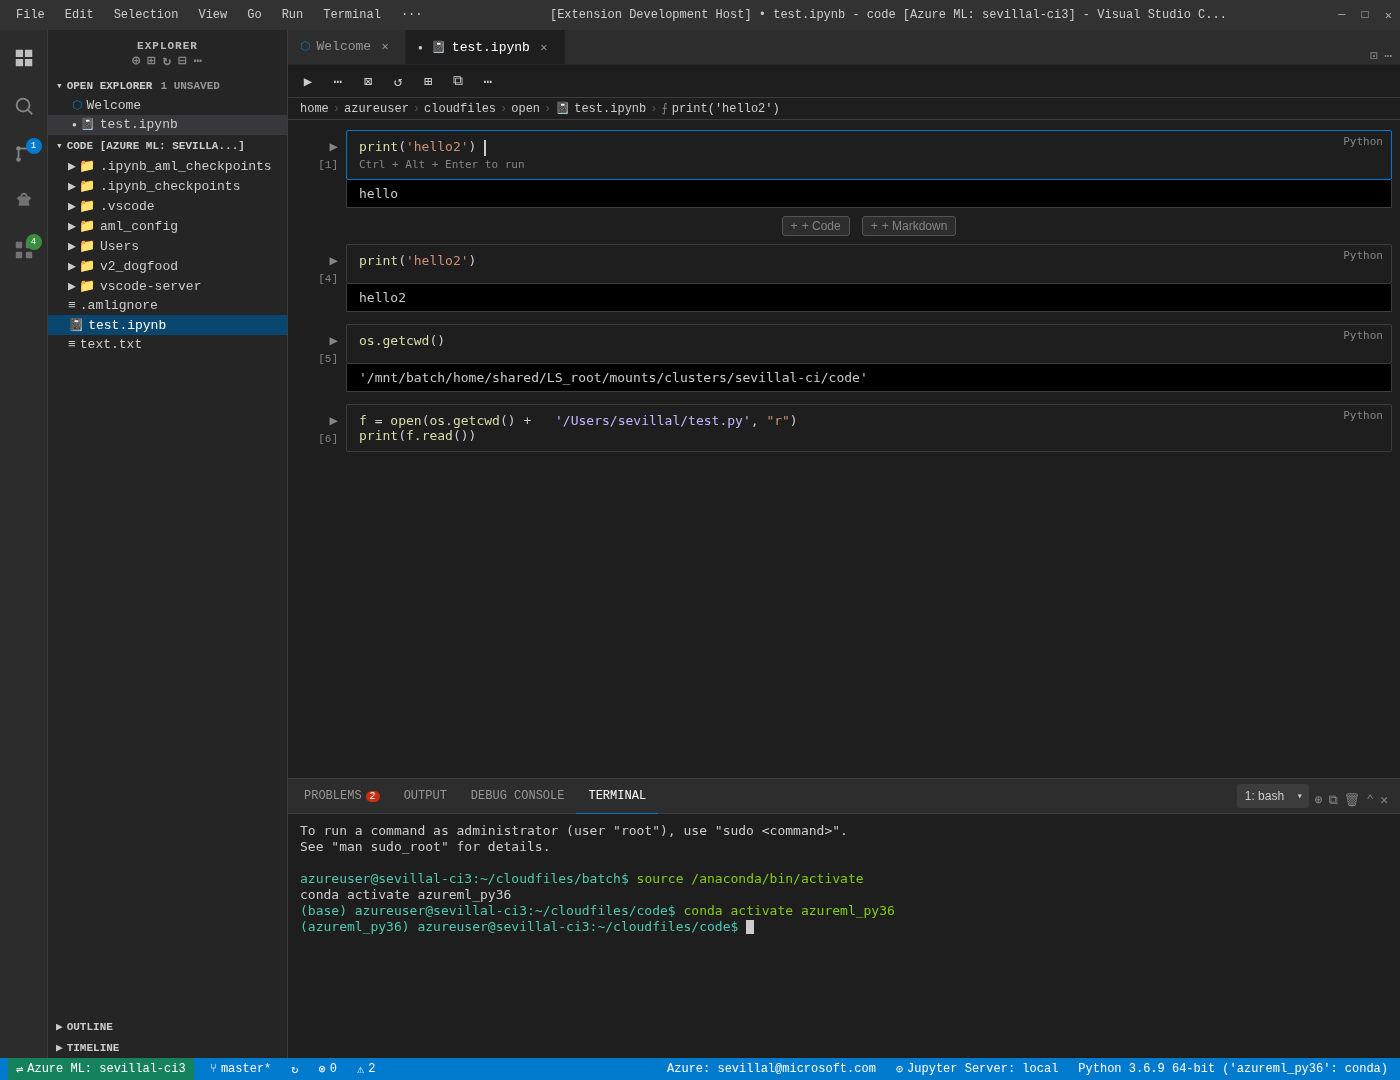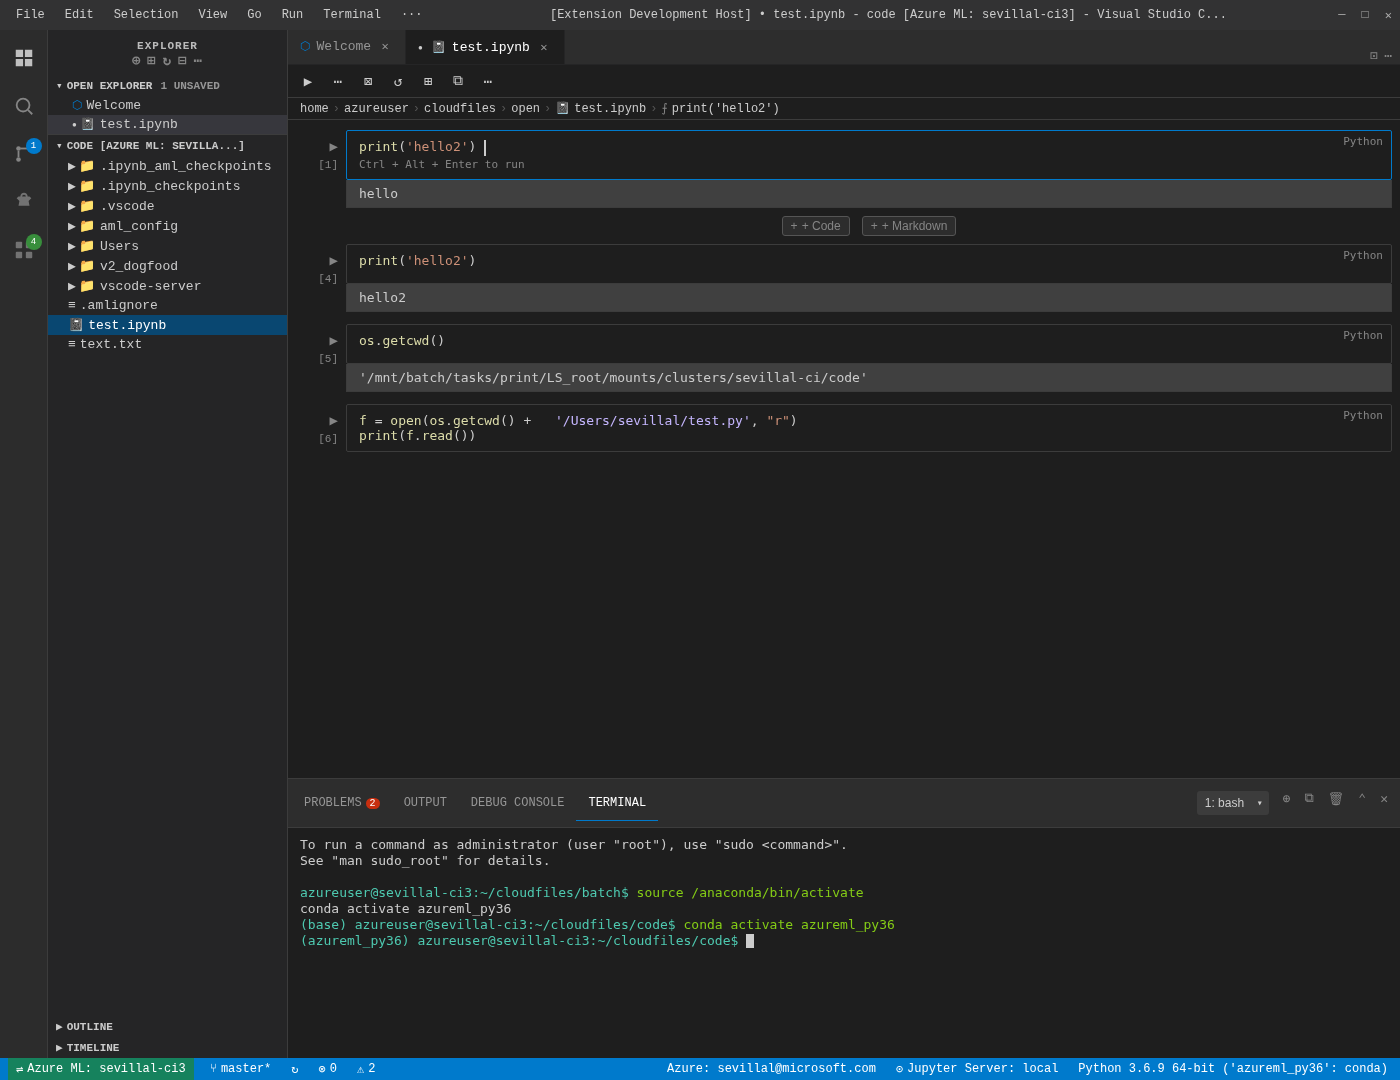--- a/index.html
+++ b/index.html
@@ -295,21 +295,21 @@
       top: 4px;
       font-size: 11px;
       color: #858585;
     }
     .cell-input .cell-hint {
       font-size: 11px;
       color: #858585;
       margin-top: 2px;
     }
     .cell-output {
-      background: #404040;
+      background: #000000;
       border: 1px solid #3c3c3c;
       border-top: none;
       padding: 6px 12px;
       font-family: 'Consolas', monospace;
       font-size: 13px;
       color: #cccccc;
     }
     .add-cell-btn {
       display: flex;
       align-items: center;
@@ -330,21 +330,21 @@
     
     .terminal-panel {
       height: 280px;
       background: #1e1e1e;
       border-top: 1px solid #3c3c3c;
       display: flex;
       flex-direction: column;
       flex-shrink: 0;
     }
     .terminal-tabs {
-      height: 49px;
+      height: 35px;
       background: #2d2d2d;
       display: flex;
       align-items: center;
       border-bottom: 1px solid #3c3c3c;
       padding: 0 4px;
       gap: 0;
     }
     .terminal-tab {
       height: 35px;
       display: flex;
@@ -371,22 +371,22 @@
       background: #c72e0f;
       color: white;
       border-radius: 10px;
       padding: 0 4px;
       font-size: 10px;
       margin-left: 4px;
     }
     .terminal-tab-actions {
       margin-left: auto;
       display: flex;
-      align-items: flex-start;
-      gap: 14px;
+      align-items: flex-end;
+      gap: 6px;
       padding: 0 8px;
       color: #858585;
     }
     .terminal-select {
       background: #3c3c3c;
       color: #cccccc;
       border: none;
       padding: 2px 24px 2px 8px;
       font-size: 12px;
       border-radius: 3px;
@@ -716,21 +716,21 @@
       <div class="cell-wrapper" style="margin-top:8px;">
         <div class="cell-gutter" style="flex-direction:column; align-items:flex-end; gap:2px;">
           <span class="cell-run-btn">▶</span>
           <span class="cell-number">[5]</span>
         </div>
         <div class="cell-content">
           <div class="cell-input">
             <span class="cell-lang">Python</span>
             <div><span class="fn">os</span><span class="punc">.</span><span class="fn">getcwd</span><span class="punc">()</span></div>
           </div>
-          <div class="cell-output">'/mnt/batch/tasks/print/LS_root/mounts/clusters/sevillal-ci/code'</div>
+          <div class="cell-output">'/mnt/batch/home/shared/LS_root/mounts/clusters/sevillal-ci/code'</div>
         </div>
       </div>
 
       <div class="cell-wrapper" style="margin-top:8px;">
         <div class="cell-gutter" style="flex-direction:column; align-items:flex-end; gap:2px;">
           <span class="cell-run-btn">▶</span>
           <span class="cell-number">[6]</span>
         </div>
         <div class="cell-content">
           <div class="cell-input">

